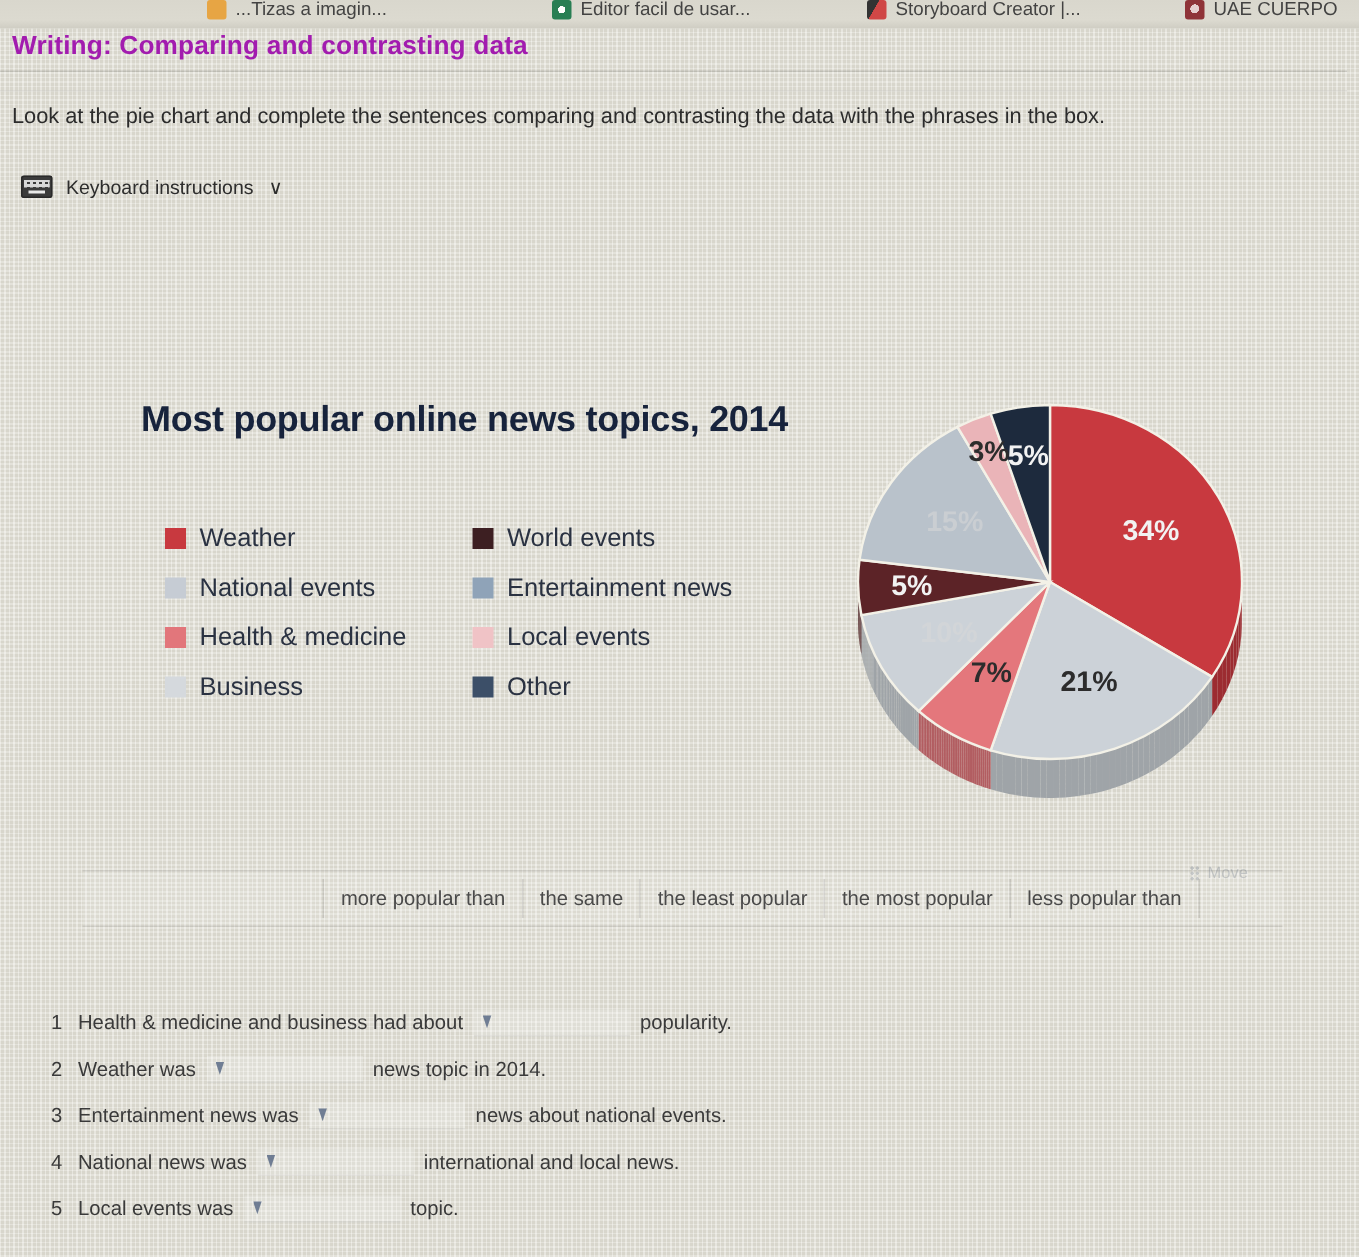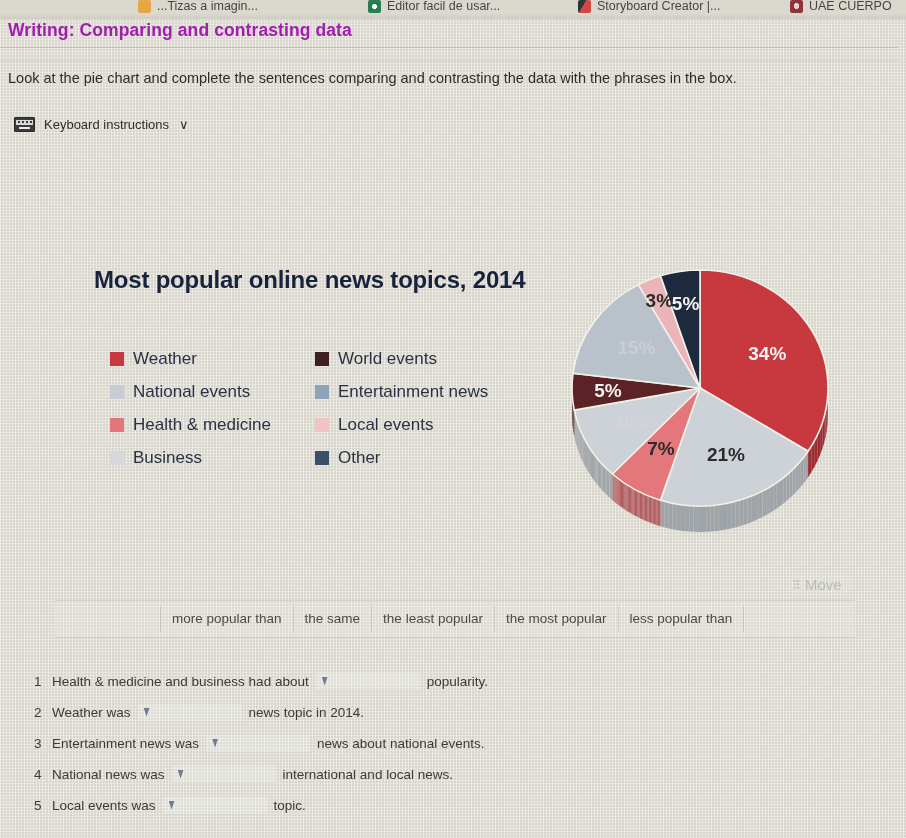--- a/index.html
+++ b/index.html
@@ -188,43 +188,44 @@
   .pie-label-faded { fill: #d8d8d8; opacity: .55; }
 
   
   #move-handle {
     position: absolute;
     left: 788px; top: 574px;
     display: flex;
     align-items: center;
     gap: 5px;
     padding: 2px 7px 2px 5px;
-    font-size: 15px;
+    font-size: 11px;
     color: #9aa0a6;
     opacity: .55;
     border-radius: 2px;
     background: rgba(255,255,255,.12);
   }
   #move-dots {
     display: inline-block;
     width: 7px; height: 11px;
     background-image: radial-gradient(circle, #9aa0a6 45%, transparent 46%);
     background-size: 3.5px 3.5px;
   }
 
   
   #word-bank {
     position: absolute;
-    left: 55px; top: 600px;
+    left: 55px; top: 580px;
     width: 800px; height: 36px;
     display: flex;
     align-items: center;
     border-top: 1px solid rgba(0,0,0,.09);
     border-bottom: 1px solid rgba(0,0,0,.09);
     background: rgba(255,255,255,.10);
+    justify-content: center;
   }
   #word-bank-inner {
     margin-left: 105px;
     display: flex;
     align-items: center;
     height: 100%;
   }
   .chip {
     font-size: 13.5px;
     color: #4a4a4a;

